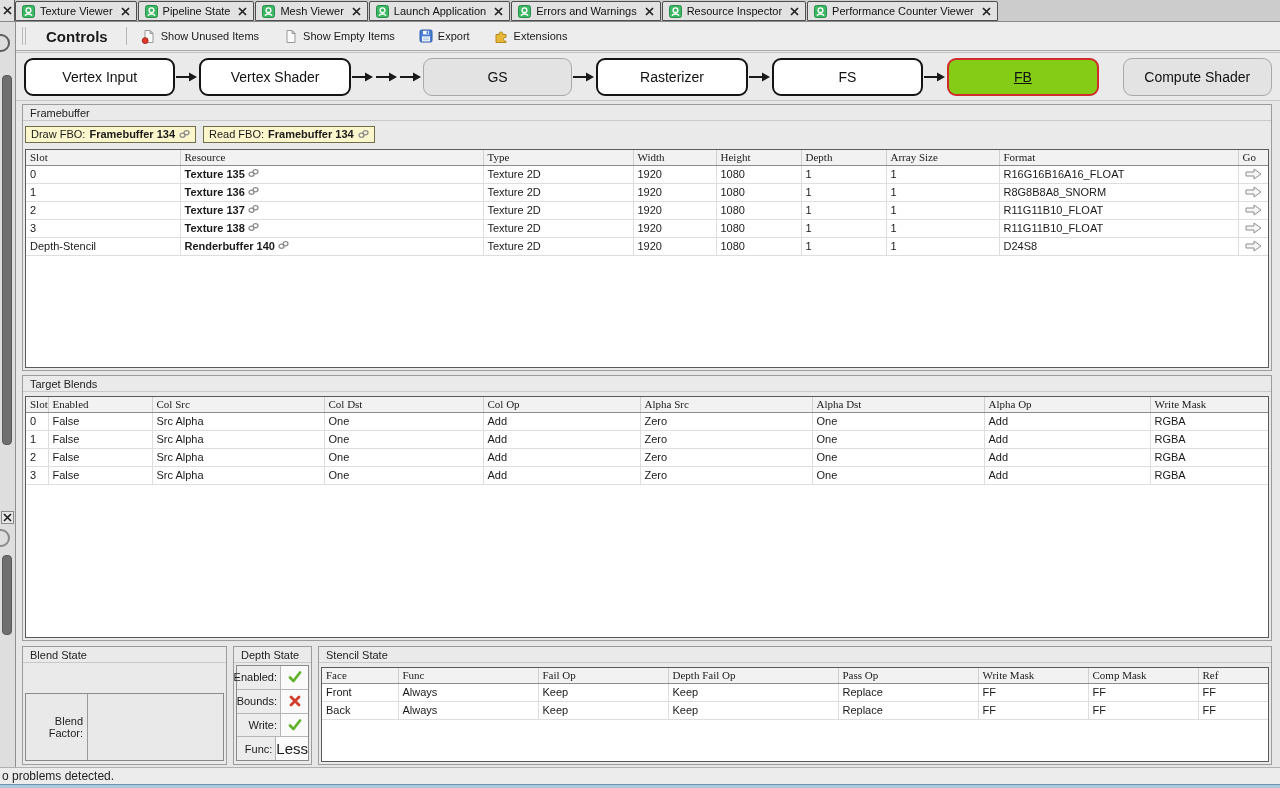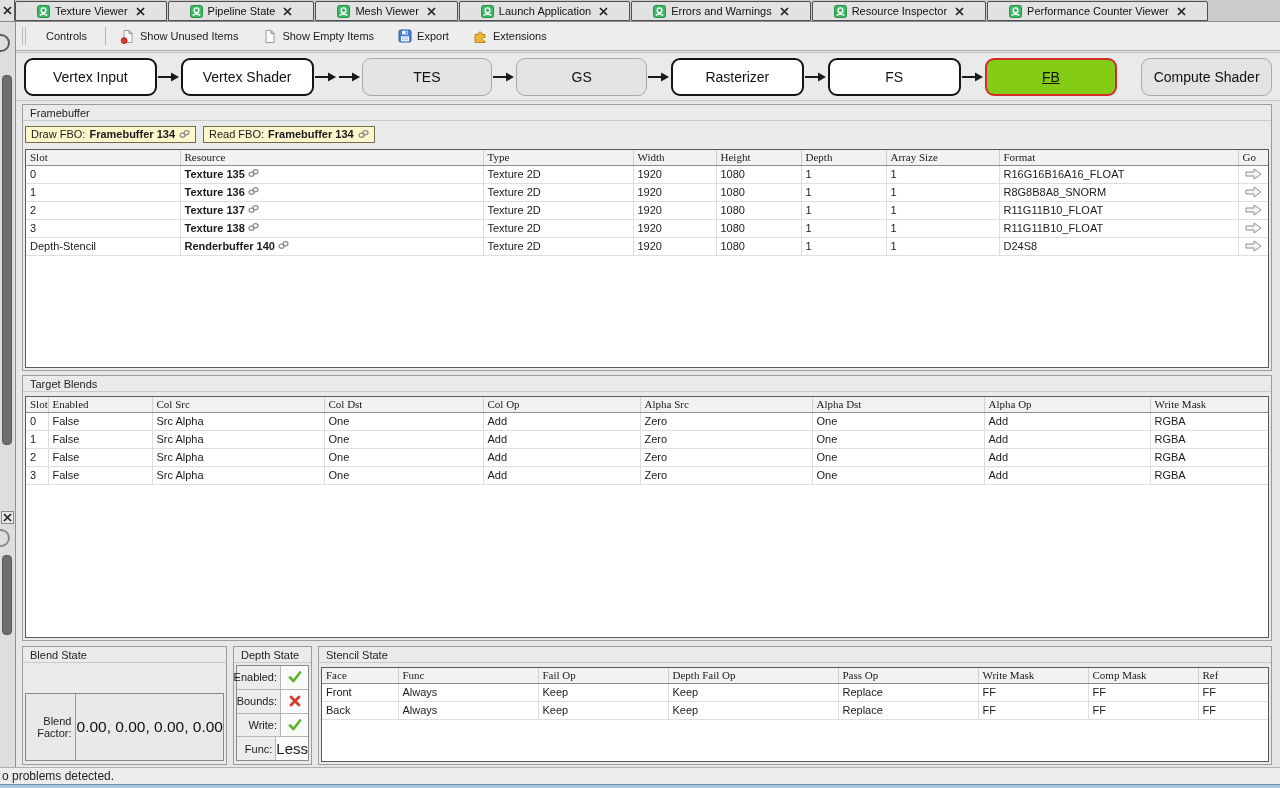--- a/index.html
+++ b/index.html
@@ -2,29 +2,29 @@
 <html><head>
 <meta charset="utf-8">
 <style>
   * { margin:0; padding:0; box-sizing:border-box; }
   body { font-family:"Liberation Sans", sans-serif; }
   .app { position:relative; width:1280px; height:788px; background:#e7e7e7; overflow:hidden; font-size:11px; color:#1a1a1a; }
 
   
   .tabbar { position:absolute; top:0; left:0; right:0; height:22px; background:#cccccc; border-bottom:1px solid #8a8a8a; display:flex; align-items:stretch; }
   .tab-fragment { width:15px; border-right:1px solid #5a5a5a; display:flex; align-items:center; justify-content:center; background:#e0e0e0; }
-  .tab { display:flex; align-items:center; gap:5px; padding:0 21px; background:#e2e2e2; border:1px solid #4f4f4f; border-radius:2px 2px 0 0; margin-top:1px; margin-right:1px; white-space:nowrap; }
+  .tab { display:flex; align-items:center; gap:5px; padding:0 6px; background:#e2e2e2; border:1px solid #4f4f4f; border-radius:2px 2px 0 0; margin-top:1px; margin-right:1px; white-space:nowrap; }
   .tab-label { font-size:11px; color:#111; }
   .tab-close { display:flex; align-items:center; margin-left:3px; }
   .icon { display:inline-flex; align-items:center; line-height:0; }
 
   
   .toolbar { position:absolute; top:22px; left:16px; right:0; height:29px; background:#ededed; border-bottom:1px solid #a8a8a8; display:flex; align-items:center; gap:10px; padding-left:6px; }
   .grip { width:4px; height:18px; border-left:1px solid #bbb; border-right:1px solid #bbb; margin-right:2px; }
-  .controls-btn { font-size:11px; padding:3px 8px; }
+  .controls-btn { font-size:15px; padding:3px 8px;font-weight:bold; }
   .tsep { width:1px; height:18px; background:#b5b5b5; }
   .tbtn { display:flex; align-items:center; gap:5px; font-size:11px; padding:3px 4px; }
 
   
   .left-strip { position:absolute; top:22px; left:0; bottom:21px; width:16px; background:#dedede; border-right:1px solid #8f8f8f; }
   .scroll-thumb { position:absolute; left:2px; width:10px; background:#6f6f6f; border-radius:4px; border:1px solid #5a5a5a; }
   .strip-x { position:absolute; left:1px; width:13px; height:13px; border:1px solid #8a8a8a; background:#e8e8e8; display:flex; align-items:center; justify-content:center; }
   .strip-arc { position:absolute; left:-8px; width:18px; height:18px; border:2px solid #5c5c5c; border-radius:50%; }
 
   
@@ -286,23 +286,20 @@
           <line x1="0" y1="5" x2="14" y2="5" stroke="#1a1a1a" stroke-width="2"></line>
           <path d="M13 0.5 L21 5 L13 9.5 z" fill="#1a1a1a"></path>
         </svg>
       </div>
       <div class="flow-arrow">
         <svg width="22" height="10" viewBox="0 0 22 10">
           <line x1="0" y1="5" x2="14" y2="5" stroke="#1a1a1a" stroke-width="2"></line>
           <path d="M13 0.5 L21 5 L13 9.5 z" fill="#1a1a1a"></path>
         </svg>
       </div>
-      <div class="stage off">
-        <span>TES</span>
-      </div>
       <div class="flow-arrow">
         <svg width="22" height="10" viewBox="0 0 22 10">
           <line x1="0" y1="5" x2="14" y2="5" stroke="#1a1a1a" stroke-width="2"></line>
           <path d="M13 0.5 L21 5 L13 9.5 z" fill="#1a1a1a"></path>
         </svg>
       </div>
       <div class="stage off">
         <span>GS</span>
       </div>
       <div class="flow-arrow">
@@ -547,21 +544,20 @@
             </tr>
           </tbody>
         </table>
     </div>
   </div>
 
   <div class="groupbox" id="gb-blendstate">
     <div class="gb-title">Blend State</div>
     <div class="blend-box">
       <div class="blend-label">Blend Factor:</div>
-      <div class="blend-value">0.00, 0.00, 0.00, 0.00</div>
     </div>
   </div>
 
   <div class="groupbox" id="gb-depthstate">
     <div class="gb-title">Depth State</div>
     <div class="ds-box">
         <div class="ds-row">
           <div class="ds-label">Enabled:</div>
           <div class="ds-value">
             <span class="icon">

